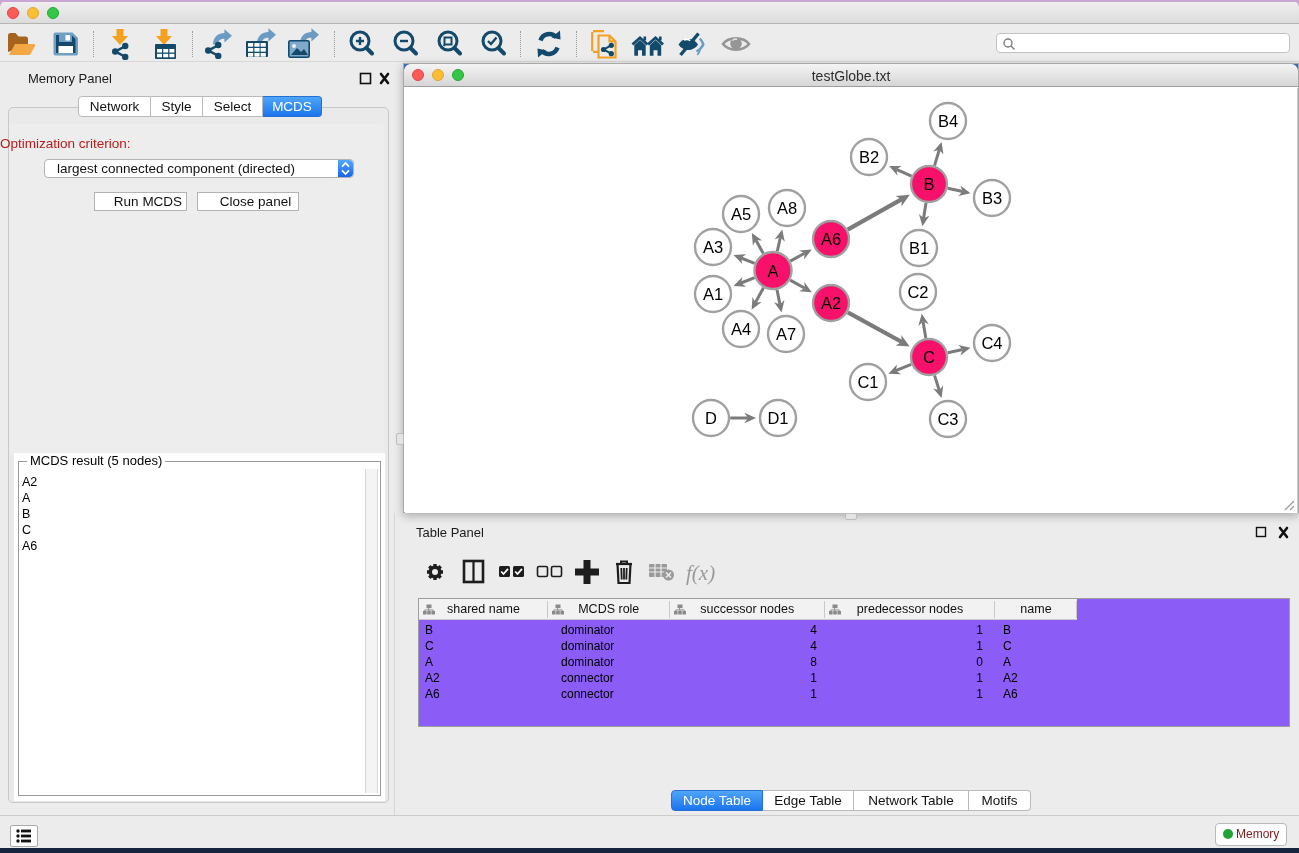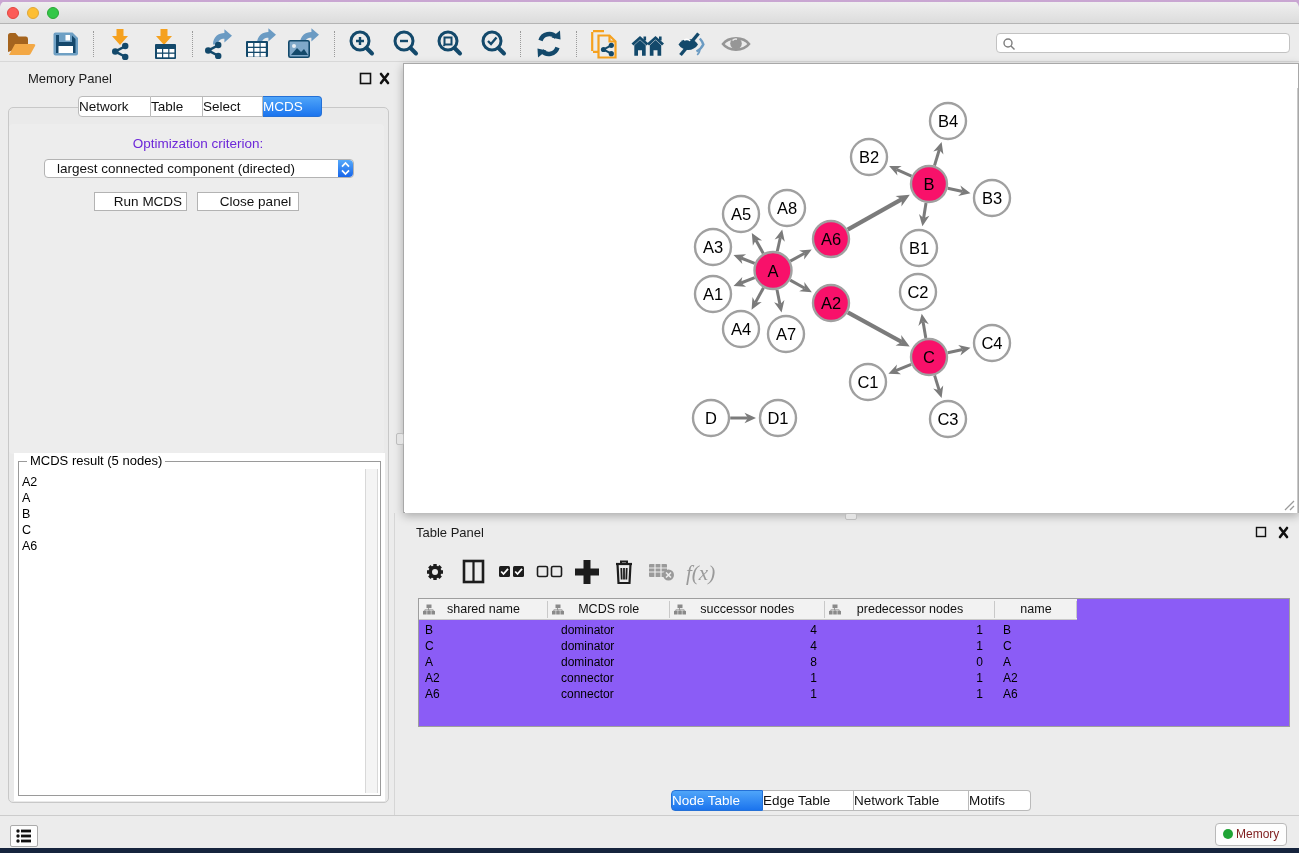--- a/index.html
+++ b/index.html
@@ -16,29 +16,29 @@
 
 #toolbar { left:0; top:25px; width:1299px; height:37px; background:#ECECEC; border-bottom:1px solid #D8D8D8; }
 .tsep { position:absolute; top:6px; height:26px; width:0;
   border-left:1px dotted #9a9a9a; }
 .ticon { position:absolute; top:2px; }
 #searchbox { position:absolute; left:996px; top:8px; width:294px; height:20px;
   background:#fff; border:1px solid #C2C2C2; border-radius:4px; }
 
 #cp-title { left:28px; top:71px; font-size:13px; color:#1c1c1c; }
 #cp-tabs { left:78px; top:96px; height:21px; display:flex; }
-.cptab { height:21px; line-height:20px; font-size:13.5px;
+.cptab { height:21px; line-height:20px; text-align:center; font-size:13.5px;
   background:#fff; border:1px solid #BABABA; border-left:none; color:#111; }
 .cptab.first { border-left:1px solid #BABABA; border-radius:4px 0 0 4px; }
 .cptab.last { border-radius:0 4px 4px 0; }
 .cptab.sel { background:linear-gradient(#4FA5F9,#1B74EE); color:#fff; border-color:#2470D6; }
 #cp-body { left:8px; top:107px; width:381px; height:696px;
   border:1px solid #C8C8C8; border-radius:5px; background:#EAEAEA; }
 #cp-inner { left:9px; top:124px; width:375px; height:330px; background:#EDEDED; border-radius:4px; }
-#opt-label { left:0; top:136px; width:396px; text-align:center; font-size:13.5px; color:#6d28d9; }
+#opt-label { left:0; top:136px; width:396px; font-size:13.5px; color:#b91c1c; }
 #dropdown { left:44px; top:159px; width:310px; height:19px; background:#fff;
   border:1px solid #B3B3B3; border-radius:4px; }
 #dropdown .dtext { position:absolute; left:12px; top:1px; font-size:13.5px; color:#111; }
 #dropdown .stepper { position:absolute; right:0px; top:0px; width:15px; height:17px;
   background:linear-gradient(#55A9FA,#1765EA); border-radius:0 4px 4px 0; }
 .btn { position:absolute; height:19px; background:#fff; border:1px solid #B3B3B3;
   border-radius:0; text-align:center; font-size:13.5px; color:#111; line-height:17px;padding-left:15px; }
 
 #mcds-box { left:14px; top:453px; width:371px; height:348px; background:#fff; }
 #mcds-field { position:absolute; left:4px; top:8px; right:4px; bottom:5px;
@@ -262,21 +262,21 @@
 <div class="abs" id="cp-title">Memory Panel</div>
 
 <svg class="abs" style="left:359px;top:72px" width="32" height="13" viewBox="0 0 32 13">
   <rect x="1.5" y="1.5" width="10" height="10" fill="none" stroke="#111" stroke-width="1.6"></rect>
   <path d="M22 2 L29 11 M29 2 L22 11" stroke="#111" stroke-width="2.6" stroke-linecap="round"></path>
 </svg>
 <div class="abs" id="cp-body"></div>
 <div class="abs" id="cp-inner"></div>
 <div class="abs" id="cp-tabs">
   <div class="cptab first" style="width:73px;">Network</div>
-  <div class="cptab" style="width:52px;">Table</div>
+  <div class="cptab" style="width:52px;">Style</div>
   <div class="cptab" style="width:60px;">Select</div>
   <div class="cptab last sel" style="width:59px;">MCDS</div>
 </div>
 <div class="abs" id="opt-label">Optimization criterion:</div>
 <div class="abs" id="dropdown">
   <div class="dtext">largest connected component (directed)</div>
   <div class="stepper">
     <svg width="15" height="17" viewBox="0 0 15 17">
       <path d="M4 6.6 L7.5 3 L11 6.6" fill="none" stroke="#fff" stroke-width="1.7"></path>
       <path d="M4 10.4 L7.5 14 L11 10.4" fill="none" stroke="#fff" stroke-width="1.7"></path>
@@ -441,20 +441,33 @@
 <div class="trow" style="left:584px;top:87px;width:70px;">A6</div>
 </div>
 <div class="abs" id="tp-tabs">
   <div class="cptab first sel" style="width:92px;">Node Table</div>
   <div class="cptab" style="width:91px;">Edge Table</div>
   <div class="cptab" style="width:115px;">Network Table</div>
   <div class="cptab last" style="width:62px;">Motifs</div>
 </div>
 
 <div class="abs" id="netwin">
+  <div id="nw-titlebar">
+    <svg style="position:absolute;left:0;top:0" width="8" height="8" viewBox="0 0 8 8">
+        <path d="M0 0 L8 0 L0 8 Z" fill="none"></path>
+        <path d="M0 0 L6 0 C2.5 1 1 2.5 0 6 Z" fill="#3A6EB5"></path>
+      </svg>
+    <svg style="position:absolute;right:0;top:0" width="8" height="8" viewBox="0 0 8 8">
+        <path d="M8 0 L2 0 C5.5 1 7 2.5 8 6 Z" fill="#3A6EB5"></path>
+      </svg>
+    <div class="tl" style="left:8px;  top:5px; background:#FC5B57; border:0.5px solid #E2463F;"></div>
+    <div class="tl" style="left:28px; top:5px; background:#FDBE33; border:0.5px solid #E0A737;"></div>
+    <div class="tl" style="left:48px; top:5px; background:#33C748; border:0.5px solid #2BA636;"></div>
+    <div class="title">testGlobe.txt</div>
+  </div>
   <div id="nw-canvas">
     <svg width="893" height="425" viewBox="0 0 893 425" font-family="Liberation Sans, sans-serif">
 <line x1="349.7" y1="189.7" x2="336.0" y2="195.0" stroke="#7B7B7B" stroke-width="3.0"></line>
 <polygon points="328.5,198.0 337.3,188.9 336.0,195.0 341.1,198.7" fill="#7B7B7B"></polygon>
 <line x1="349.7" y1="175.3" x2="336.0" y2="170.0" stroke="#7B7B7B" stroke-width="3.0"></line>
 <polygon points="328.5,167.0 341.1,166.3 336.0,170.0 337.3,176.1" fill="#7B7B7B"></polygon>
 <line x1="358.5" y1="199.8" x2="350.4" y2="214.6" stroke="#7B7B7B" stroke-width="3.0"></line>
 <polygon points="346.6,221.7 347.5,209.1 350.4,214.6 356.7,214.1" fill="#7B7B7B"></polygon>
 <line x1="358.3" y1="165.4" x2="350.8" y2="152.1" stroke="#7B7B7B" stroke-width="3.0"></line>
 <polygon points="346.8,145.1 357.1,152.6 350.8,152.1 347.9,157.7" fill="#7B7B7B"></polygon>

